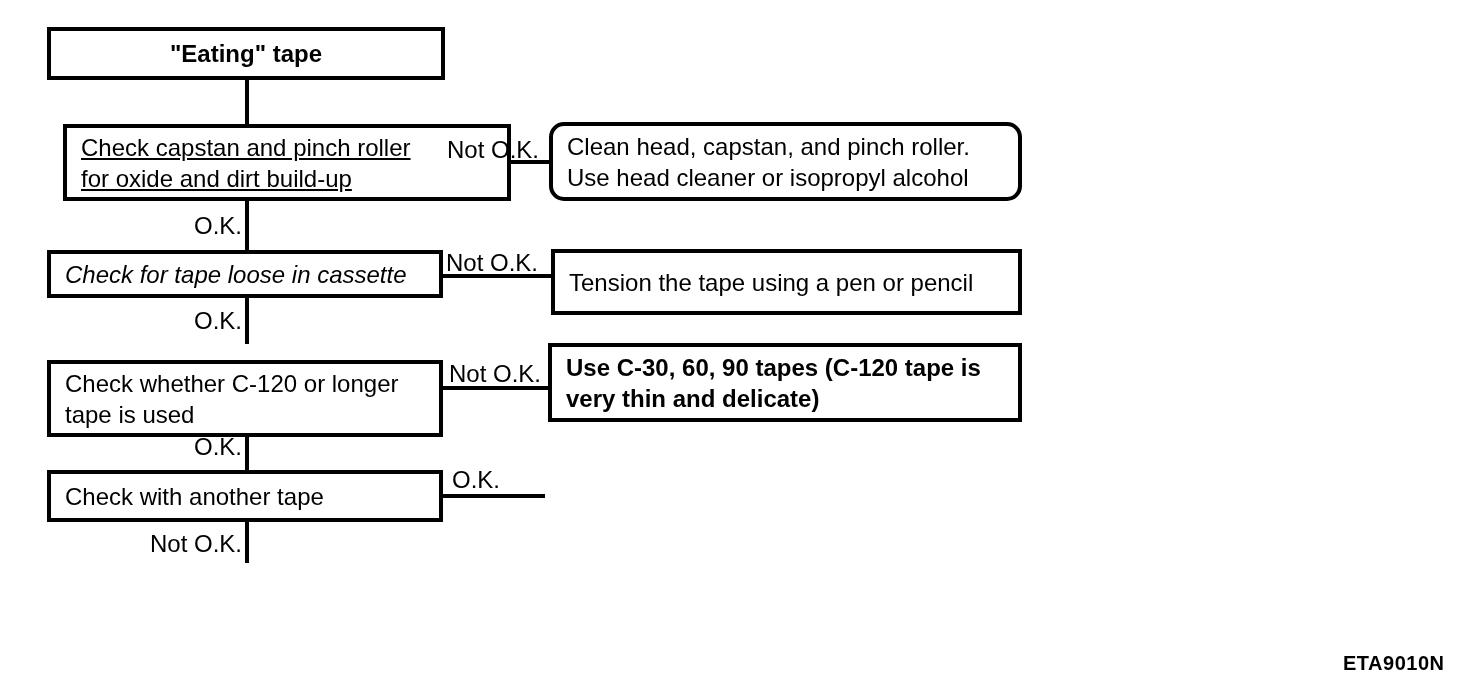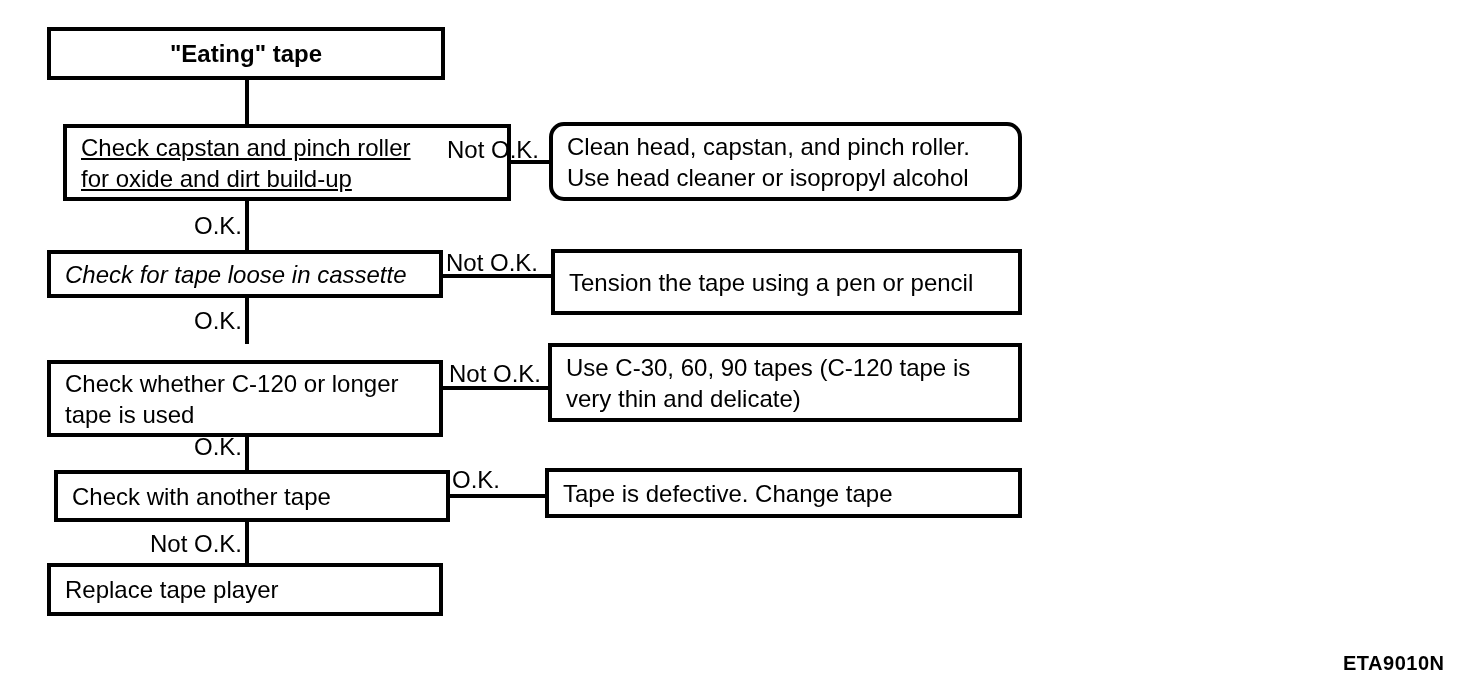--- a/index.html
+++ b/index.html
@@ -91,27 +91,25 @@
   <div class="box" style="left:47px; top:250px; width:396px; height:48px;font-style:italic;">Check for tape loose in cassette</div>
   <div class="hline" style="left:443px; top:274px; width:108px;"></div>
   <div class="lbl" style="left:446px; top:250px;">Not O.K.</div>
   <div class="box" style="left:551px; top:249px; width:471px; height:66px;">Tension the tape using a pen or pencil</div>
   <div class="lbl right" style="left:100px; top:308px;">O.K.</div>
 
   <div class="box" style="left:47px; top:360px; width:396px; height:77px;">Check whether C-120 or longer
 tape is used</div>
   <div class="hline" style="left:443px; top:386px; width:105px;"></div>
   <div class="lbl" style="left:449px; top:361px;">Not O.K.</div>
-  <div class="box" style="left:548px; top:343px; width:474px; height:79px;">Use C-30, 60, 90 tapes (C-120 tape is
+  <div class="box" style="left:548px; top:343px; width:474px; height:79px;font-weight:bold;">Use C-30, 60, 90 tapes (C-120 tape is
 very thin and delicate)</div>
   <div class="lbl right" style="left:100px; top:434px;">O.K.</div>
 
-  <div class="box" style="left:54px; top:470px; width:396px; height:52px;">Check with another tape</div>
+  <div class="box" style="left:47px; top:470px; width:396px; height:52px;">Check with another tape</div>
   <div class="hline" style="left:443px; top:494px; width:102px;"></div>
   <div class="lbl" style="left:452px; top:467px;">O.K.</div>
-  <div class="box" style="left:545px; top:468px; width:477px; height:50px;">Tape is defective. Change tape</div>
   <div class="lbl right" style="left:100px; top:531px;">Not O.K.</div>
 
-  <div class="box" style="left:47px; top:563px; width:396px; height:53px;">Replace tape player</div>
 
   <div class="figcode" style="left:1343px; top:646px;">ETA9010N</div>
 
 </div>
 
 </body></html>

